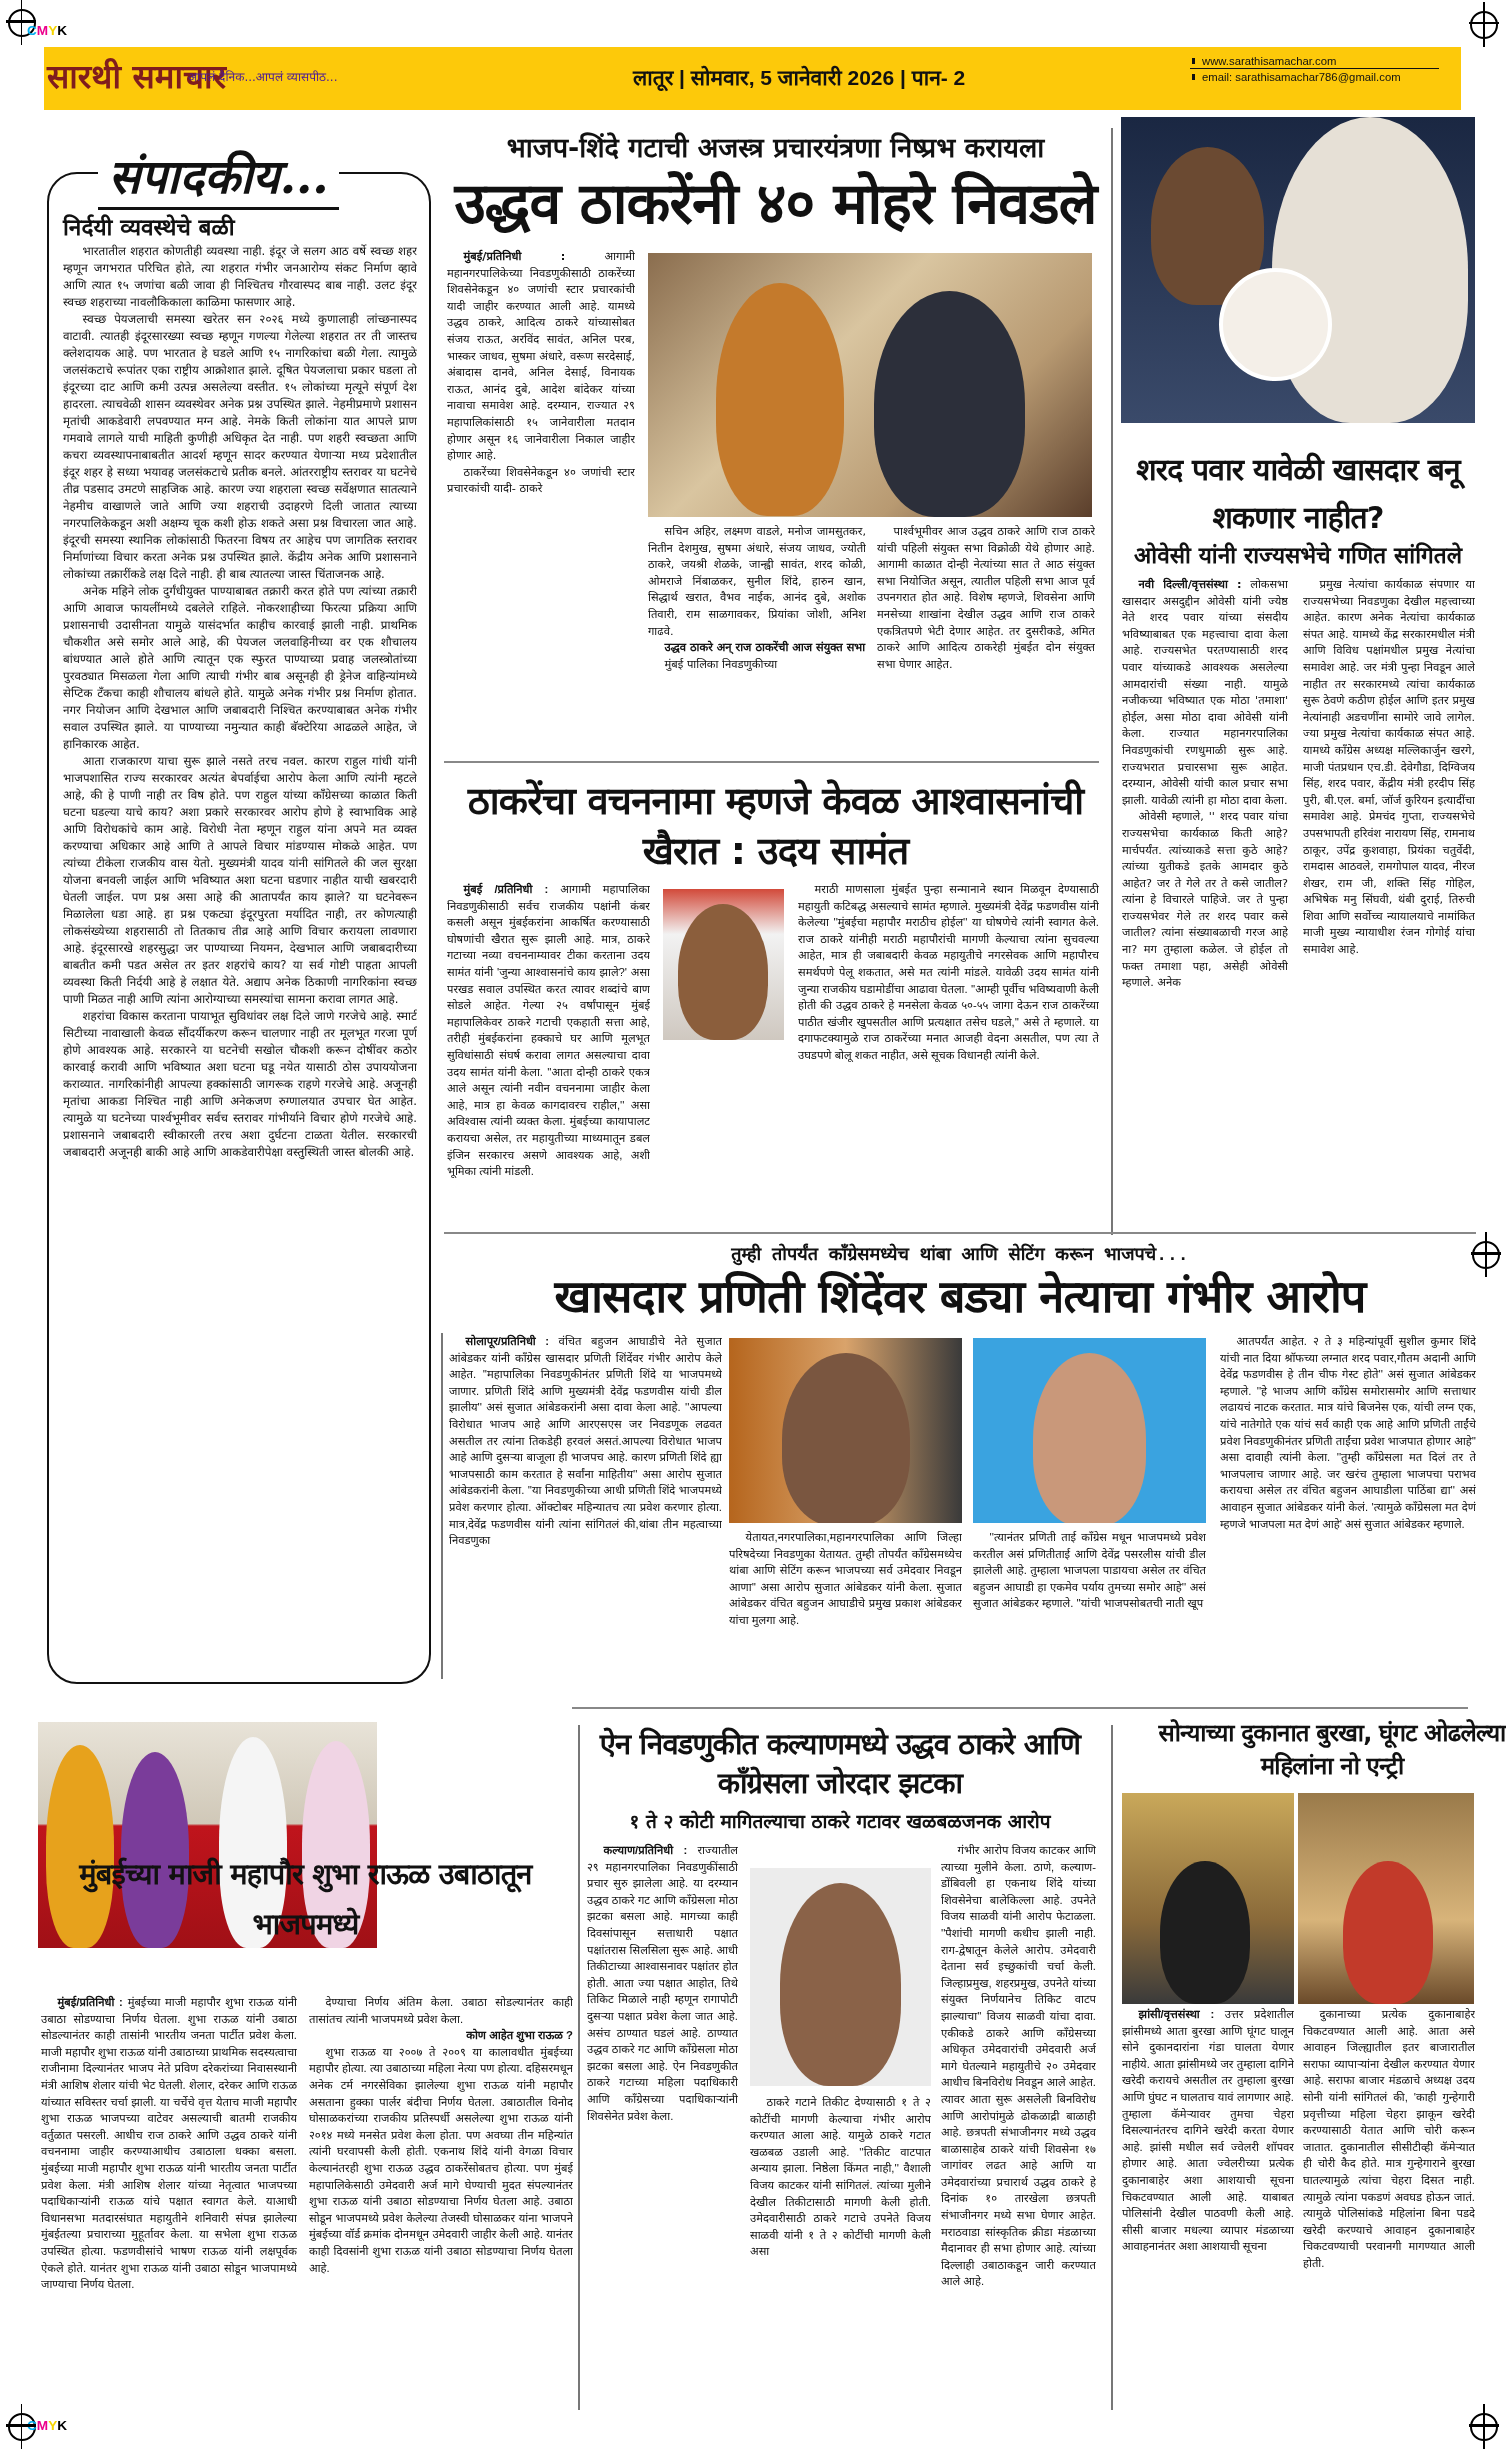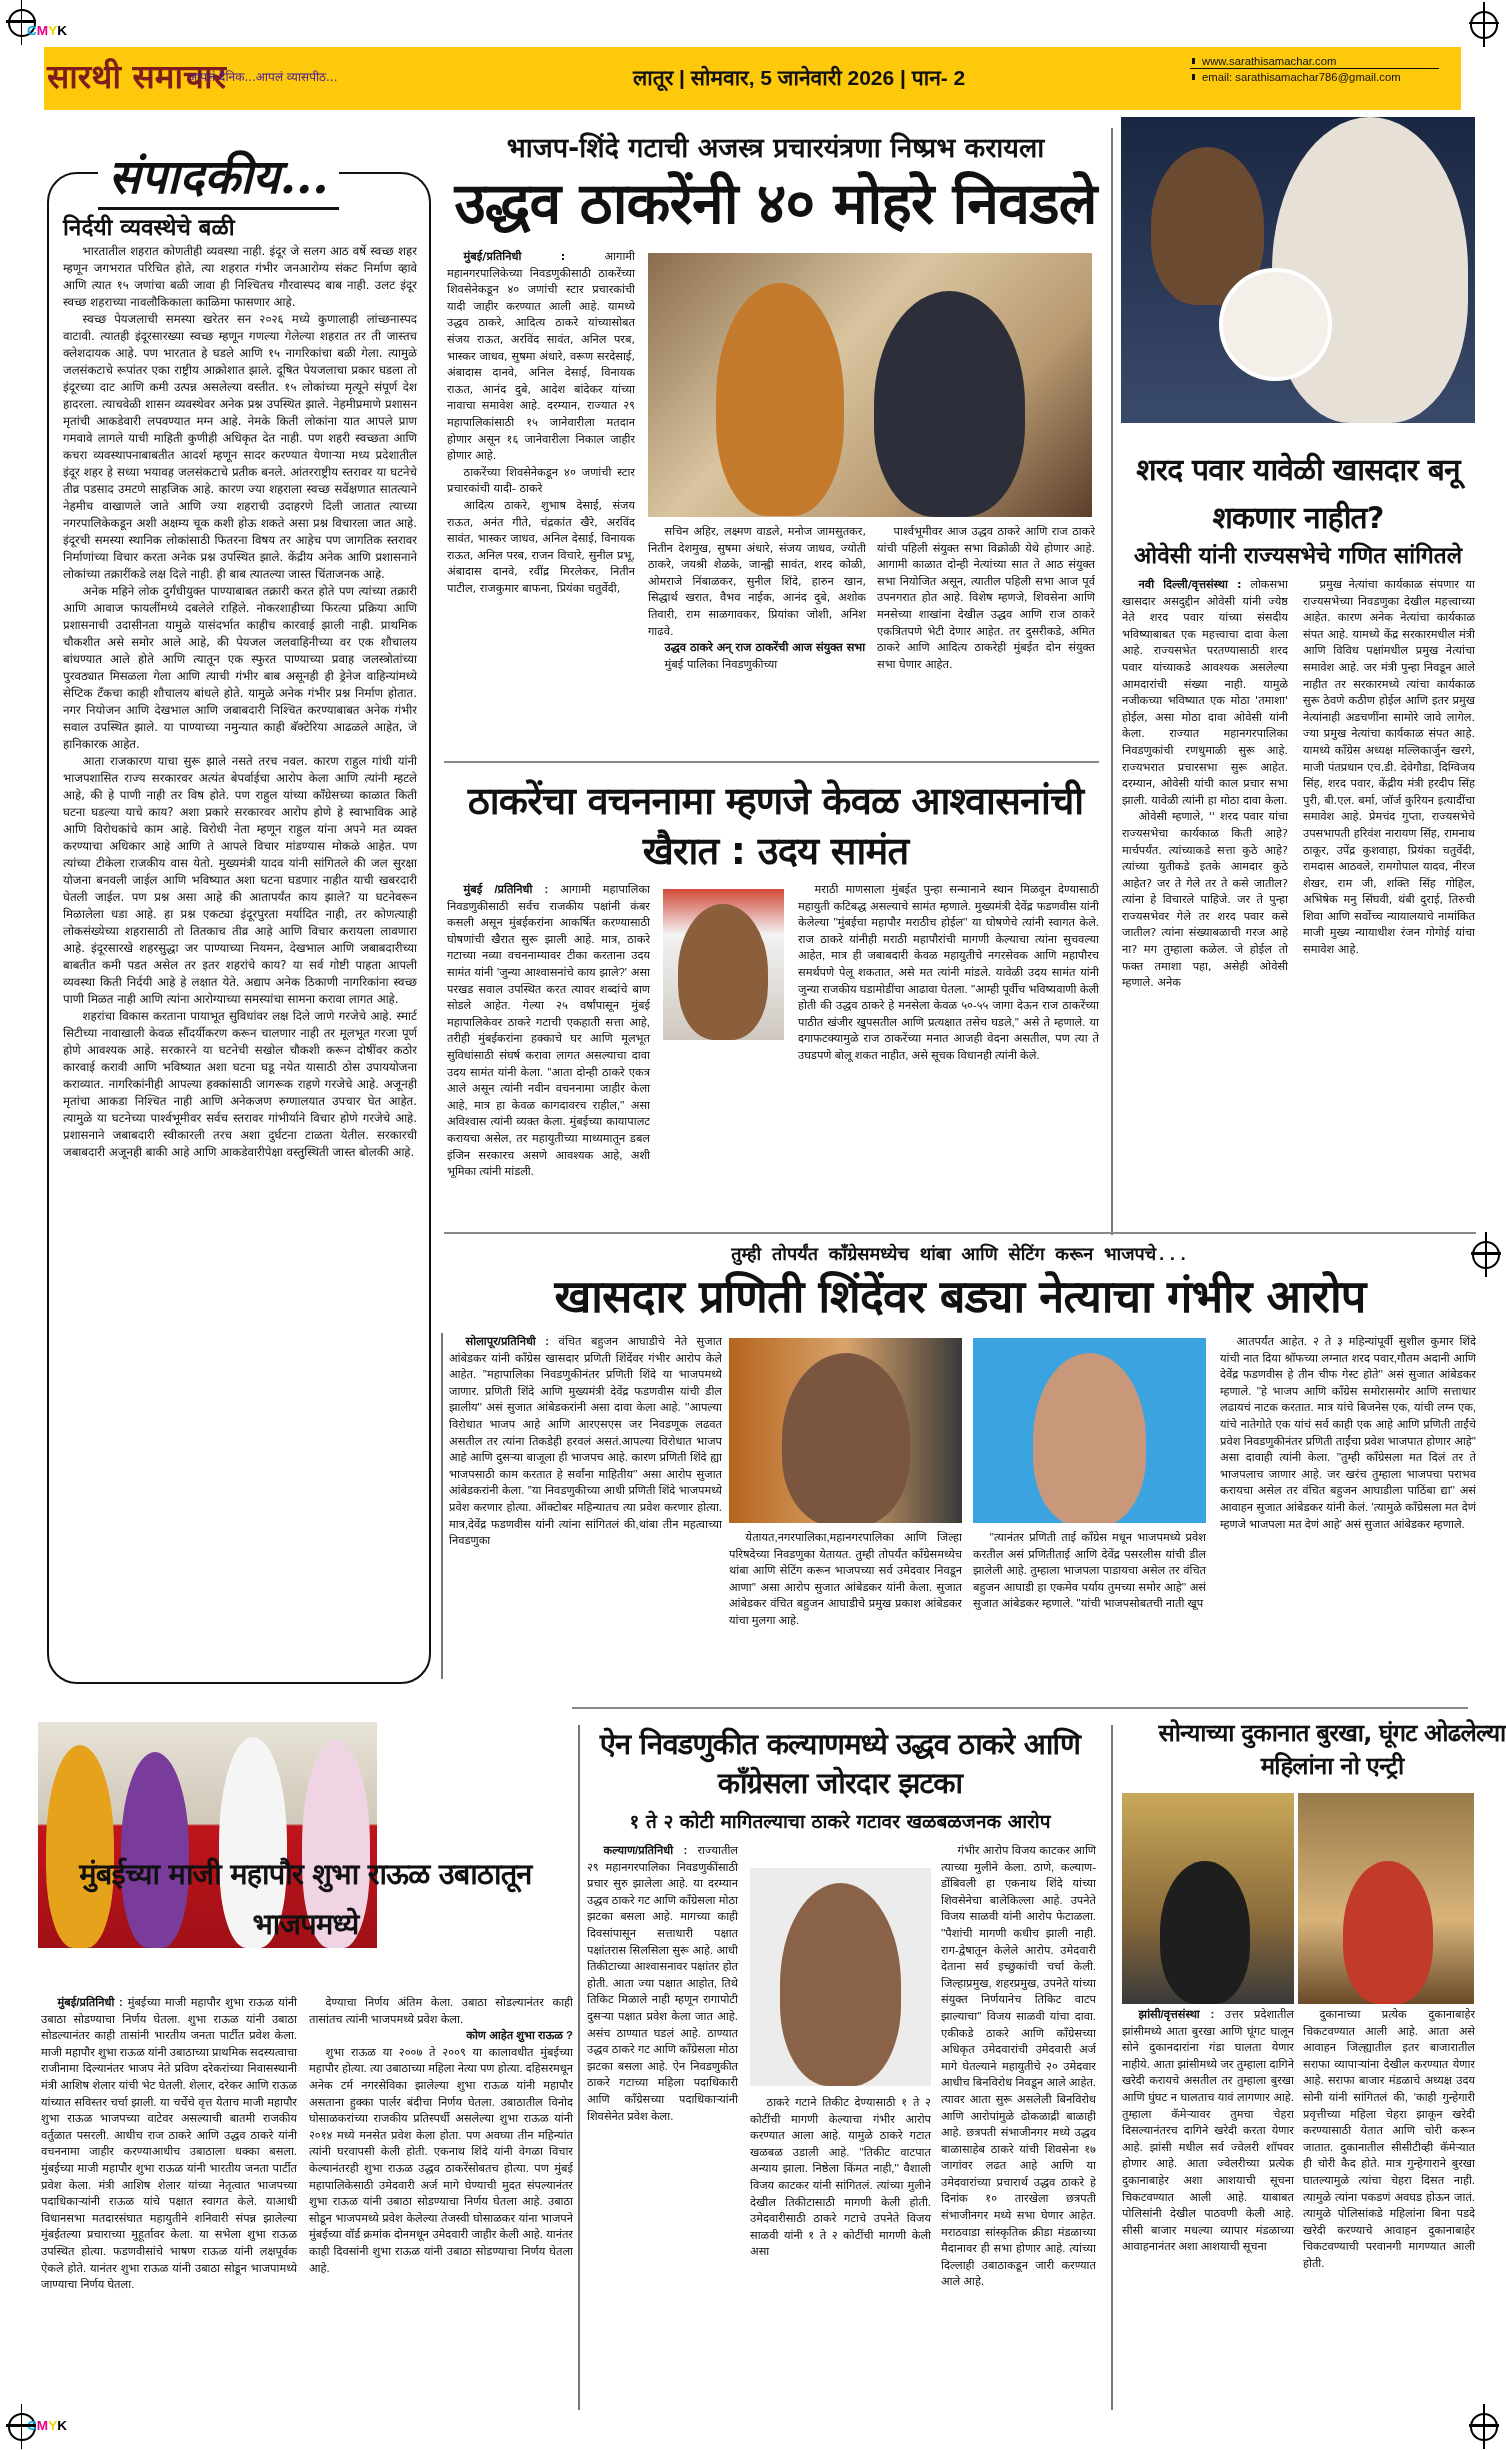--- a/index.html
+++ b/index.html
@@ -88,21 +88,20 @@
   <p>अनेक महिने लोक दुर्गंधीयुक्त पाण्याबाबत तक्रारी करत होते पण त्यांच्या तक्रारी आणि आवाज फायलींमध्ये दबलेले राहिले. नोकरशाहीच्या फिरत्या प्रक्रिया आणि प्रशासनाची उदासीनता यामुळे यासंदर्भात काहीच कारवाई झाली नाही. प्राथमिक चौकशीत असे समोर आले आहे, की पेयजल जलवाहिनीच्या वर एक शौचालय बांधण्यात आले होते आणि त्यातून एक स्फुरत पाण्याच्या प्रवाह जलस्त्रोतांच्या पुरवठ्यात मिसळला गेला आणि त्याची गंभीर बाब असूनही ही ड्रेनेज वाहिन्यांमध्ये सेप्टिक टँकचा काही शौचालय बांधले होते. यामुळे अनेक गंभीर प्रश्न निर्माण होतात. नगर नियोजन आणि देखभाल आणि जबाबदारी निश्चित करण्याबाबत अनेक गंभीर सवाल उपस्थित झाले. या पाण्याच्या नमुन्यात काही बॅक्टेरिया आढळले आहेत, जे हानिकारक आहेत.</p>
   <p>आता राजकारण याचा सुरू झाले नसते तरच नवल. कारण राहुल गांधी यांनी भाजपशासित राज्य सरकारवर अत्यंत बेपर्वाईचा आरोप केला आणि त्यांनी म्हटले आहे, की हे पाणी नाही तर विष होते. पण राहुल यांच्या काँग्रेसच्या काळात किती घटना घडल्या याचे काय? अशा प्रकारे सरकारवर आरोप होणे हे स्वाभाविक आहे आणि विरोधकांचे काम आहे. विरोधी नेता म्हणून राहुल यांना अपने मत व्यक्त करण्याचा अधिकार आहे आणि ते आपले विचार मांडण्यास मोकळे आहेत. पण त्यांच्या टीकेला राजकीय वास येतो. मुख्यमंत्री यादव यांनी सांगितले की जल सुरक्षा योजना बनवली जाईल आणि भविष्यात अशा घटना घडणार नाहीत याची खबरदारी घेतली जाईल. पण प्रश्न असा आहे की आतापर्यंत काय झाले? या घटनेवरून मिळालेला धडा आहे. हा प्रश्न एकट्या इंदूरपुरता मर्यादित नाही, तर कोणत्याही लोकसंख्येच्या शहरासाठी तो तितकाच तीव्र आहे आणि विचार करायला लावणारा आहे. इंदूरसारखे शहरसुद्धा जर पाण्याच्या नियमन, देखभाल आणि जबाबदारीच्या बाबतीत कमी पडत असेल तर इतर शहरांचे काय? या सर्व गोष्टी पाहता आपली व्यवस्था किती निर्दयी आहे हे लक्षात येते. अद्याप अनेक ठिकाणी नागरिकांना स्वच्छ पाणी मिळत नाही आणि त्यांना आरोग्याच्या समस्यांचा सामना करावा लागत आहे.</p>
   <p>शहरांचा विकास करताना पायाभूत सुविधांवर लक्ष दिले जाणे गरजेचे आहे. स्मार्ट सिटीच्या नावाखाली केवळ सौंदर्यीकरण करून चालणार नाही तर मूलभूत गरजा पूर्ण होणे आवश्यक आहे. सरकारने या घटनेची सखोल चौकशी करून दोषींवर कठोर कारवाई करावी आणि भविष्यात अशा घटना घडू नयेत यासाठी ठोस उपाययोजना कराव्यात. नागरिकांनीही आपल्या हक्कांसाठी जागरूक राहणे गरजेचे आहे. अजूनही मृतांचा आकडा निश्चित नाही आणि अनेकजण रुग्णालयात उपचार घेत आहेत. त्यामुळे या घटनेच्या पार्श्वभूमीवर सर्वच स्तरावर गांभीर्याने विचार होणे गरजेचे आहे. प्रशासनाने जबाबदारी स्वीकारली तरच अशा दुर्घटना टाळता येतील. सरकारची जबाबदारी अजूनही बाकी आहे आणि आकडेवारीपेक्षा वस्तुस्थिती जास्त बोलकी आहे.</p>
 </div>
 
 <div class="abs kicker" style="left:444px;top:128px;width:663px;font-size:27px;">भाजप-शिंदे गटाची अजस्त्र प्रचारयंत्रणा निष्प्रभ करायला</div>
 <div class="abs headline" style="left:444px;top:167px;width:663px;font-size:57px;line-height:72px;">उद्धव ठाकरेंनी ४० मोहरे निवडले</div>
 <div class="col" style="left:447px;top:249px;width:188px;height:444px;">
   <p><b>मुंबई/प्रतिनिधी :</b> <span>आगामी महानगरपालिकेच्या निवडणुकीसाठी ठाकरेंच्या शिवसेनेकडून ४० जणांची स्टार प्रचारकांची यादी जाहीर करण्यात आली आहे. यामध्ये उद्धव ठाकरे, आदित्य ठाकरे यांच्यासोबत संजय राऊत, अरविंद सावंत, अनिल परब, भास्कर जाधव, सुषमा अंधारे, वरूण सरदेसाई, अंबादास दानवे, अनिल देसाई, विनायक राऊत, आनंद दुबे, आदेश बांदेकर यांच्या नावाचा समावेश आहे. दरम्यान, राज्यात २९ महापालिकांसाठी १५ जानेवारीला मतदान होणार असून १६ जानेवारीला निकाल जाहीर होणार आहे.</span></p>
   <p>ठाकरेंच्या शिवसेनेकडून ४० जणांची स्टार प्रचारकांची यादी- ठाकरे</p>
-  <p>आदित्य ठाकरे, शुभाष देसाई, संजय राऊत, अनंत गीते, चंद्रकांत खैरे, अरविंद सावंत, भास्कर जाधव, अनिल देसाई, विनायक राऊत, अनिल परब, राजन विचारे, सुनील प्रभू, अंबादास दानवे, रवींद्र मिरलेकर, नितीन पाटील, राजकुमार बाफना, प्रियंका चतुर्वेदी,</p>
 </div>
 <div class="photo" style="left:648px;top:253px;width:444px;height:264px;background:linear-gradient(135deg,#8a6d4e 0%,#d9c5a0 40%,#b89a72 70%,#5a3e2b 100%);">
   <div class="person" style="left:68px;top:30px;width:128px;height:233px;background:#c47a2c;"></div>
   <div class="person" style="left:226px;top:38px;width:151px;height:226px;background:#2c2f3a;"></div>
 </div>
 <div class="col" style="left:648px;top:524px;width:218px;height:173px;">
   <p>सचिन अहिर, लक्ष्मण वाडले, मनोज जामसुतकर, नितीन देशमुख, सुषमा अंधारे, संजय जाधव, ज्योती ठाकरे, जयश्री शेळके, जान्ह्वी सावंत, शरद कोळी, ओमराजे निंबाळकर, सुनील शिंदे, हारुन खान, सिद्धार्थ खरात, वैभव नाईक, आनंद दुबे, अशोक तिवारी, राम साळगावकर, प्रियांका जोशी, अनिश गाढवे.</p>
   <p><b>उद्धव ठाकरे अन् राज ठाकरेंची आज संयुक्त सभा</b></p>
   <p>मुंबई पालिका निवडणुकीच्या</p>
 </div>

